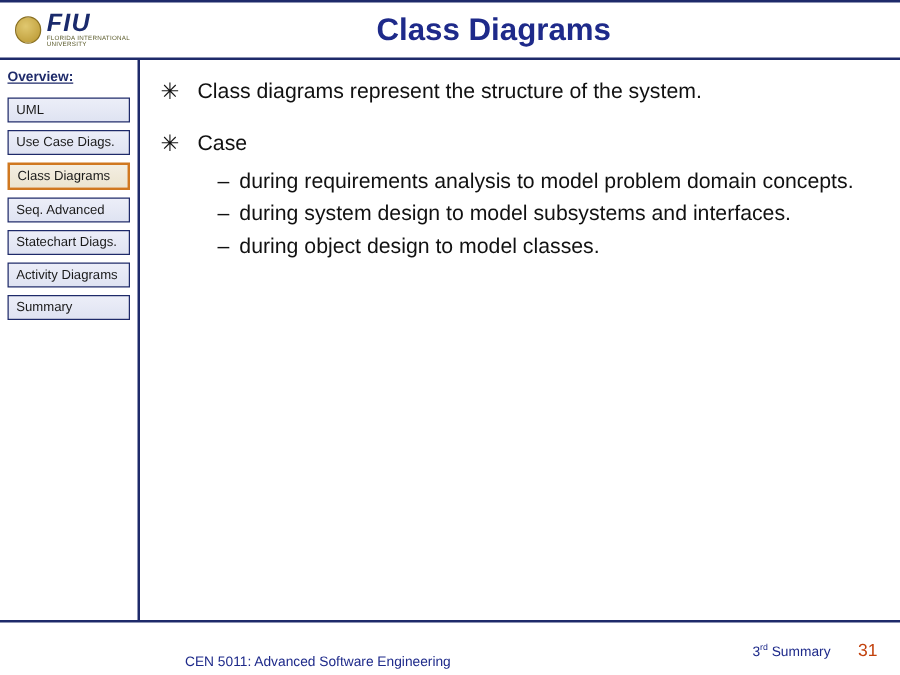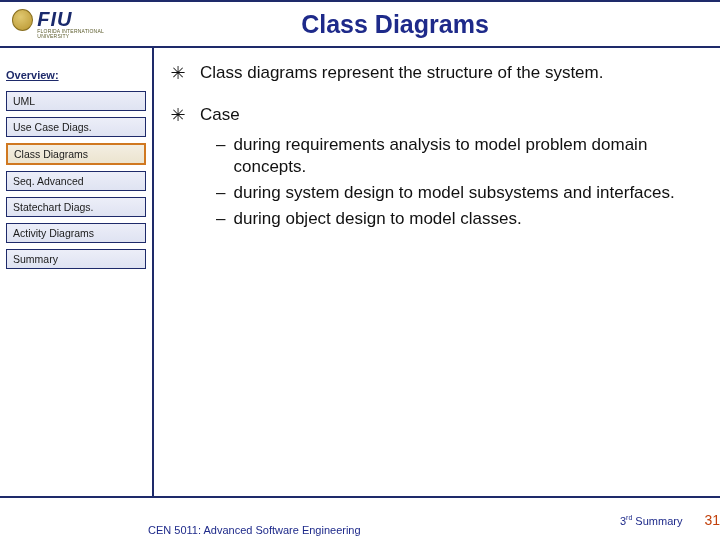--- a/index.html
+++ b/index.html
@@ -12,21 +12,21 @@
   }
   .header {
     height: 48px;
     border-top: 2px solid #1e2a6a;
     border-bottom: 2px solid #1e2a6a;
     display: flex;
     align-items: center;
     padding: 0 8px;
   }
   .logo {
-    display: flex; gap: 4px;
+    display: flex; align-items: center; gap: 4px;
     width: 130px;
     padding: 2px 4px;
   }
   .logo-seal {
     width: 22px; height: 22px; border-radius: 50%;
     background: radial-gradient(circle at 40% 35%, #e0c870, #b8952f);
     border: 1px solid #8a7020;
   }
   .logo-text {
     display: flex; flex-direction: column; line-height: 1;
@@ -43,23 +43,23 @@
     font-size: 25px; font-weight: bold;
     color: #1e2a8a;
     margin-left: -60px;
   }
   .body-area {
     display: flex;
     height: 450px;
     border-bottom: 2px solid #1e2a6a;
   }
   .sidebar {
-    width: 154px;
+    width: 112px;
     border-right: 2px solid #1e2a6a;
-    padding: 21px 6px;
+    padding: 8px 6px;
     font-size: 11px;
     color: #1e2a6a;
   }
   .ov-label {
     font-weight: bold; text-decoration: underline;
     margin-bottom: 10px;
   }
   .nav-item {
     border: 1px solid #1e2a6a;
     background: linear-gradient(#eceef8, #dfe3f2);
@@ -95,21 +95,21 @@
   .sub-row {
     display: flex; gap: 8px; margin-bottom: 4px;
     line-height: 1.3;
   }
   .dash { flex-shrink: 0; }
   .footer {
     position: absolute;
     left: 0; right: 0; bottom: 0;
     height: 40px;
     display: flex; align-items: center;
-    padding: 0 0;
+    padding: 0 18px;
     font-size: 11px; color: #1e2a8a;
   }
   .footer-left { position: absolute; left: 148px; bottom: 4px; }
   .footer-right { margin-left: auto; display: flex; align-items: baseline; gap: 22px; }
   .page-num { font-size: 14px; color: #c2410c; }
   sup { font-size: 7px; }
 </style>
 </head>
 <body>
 

